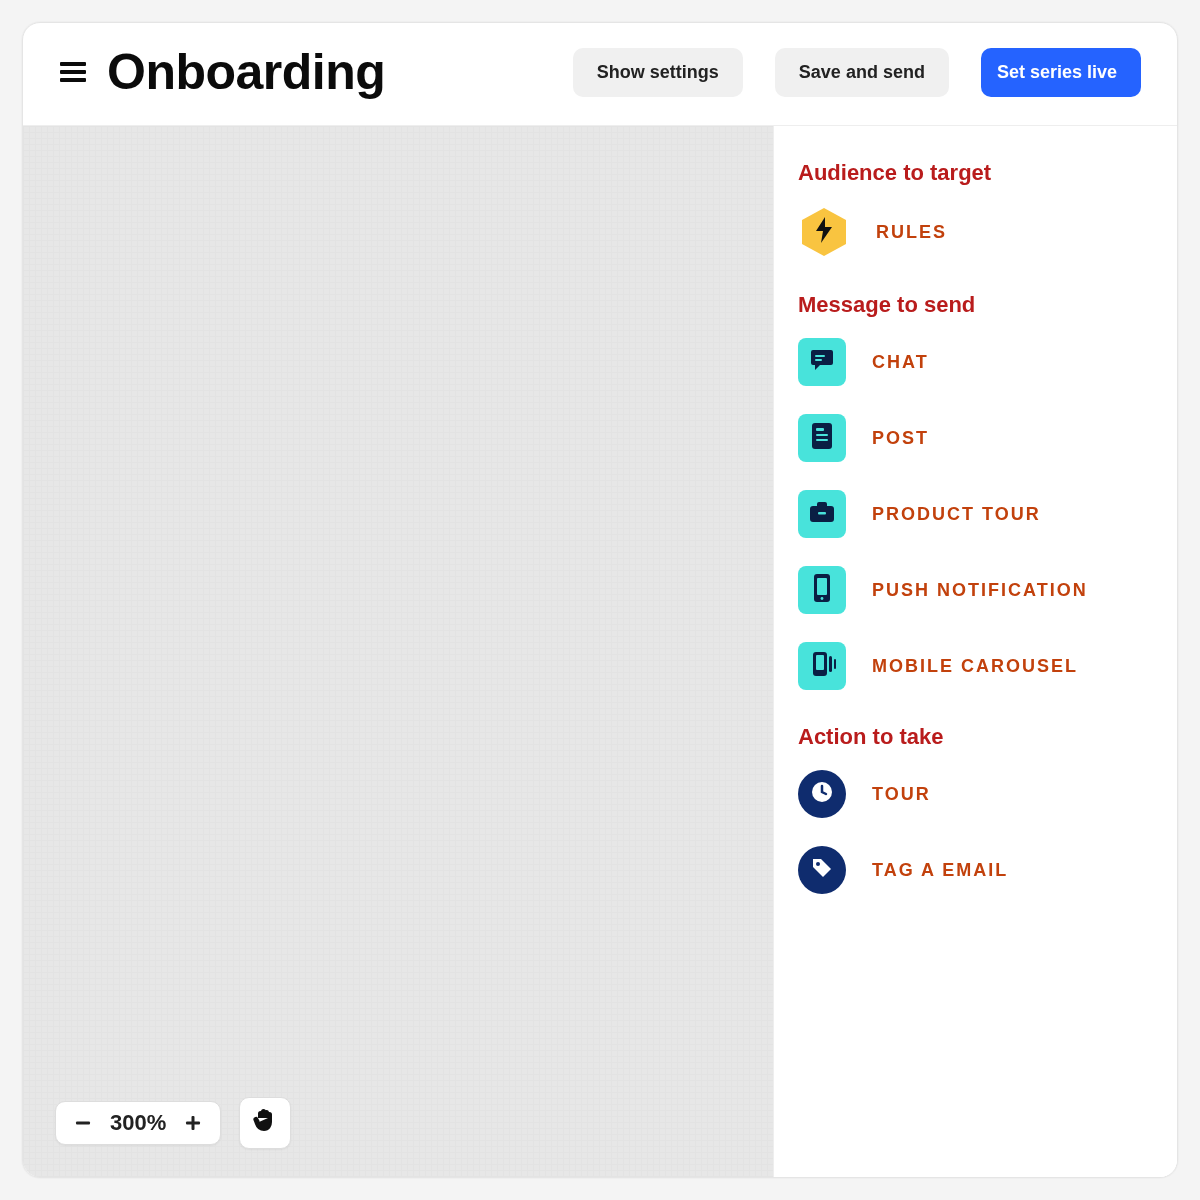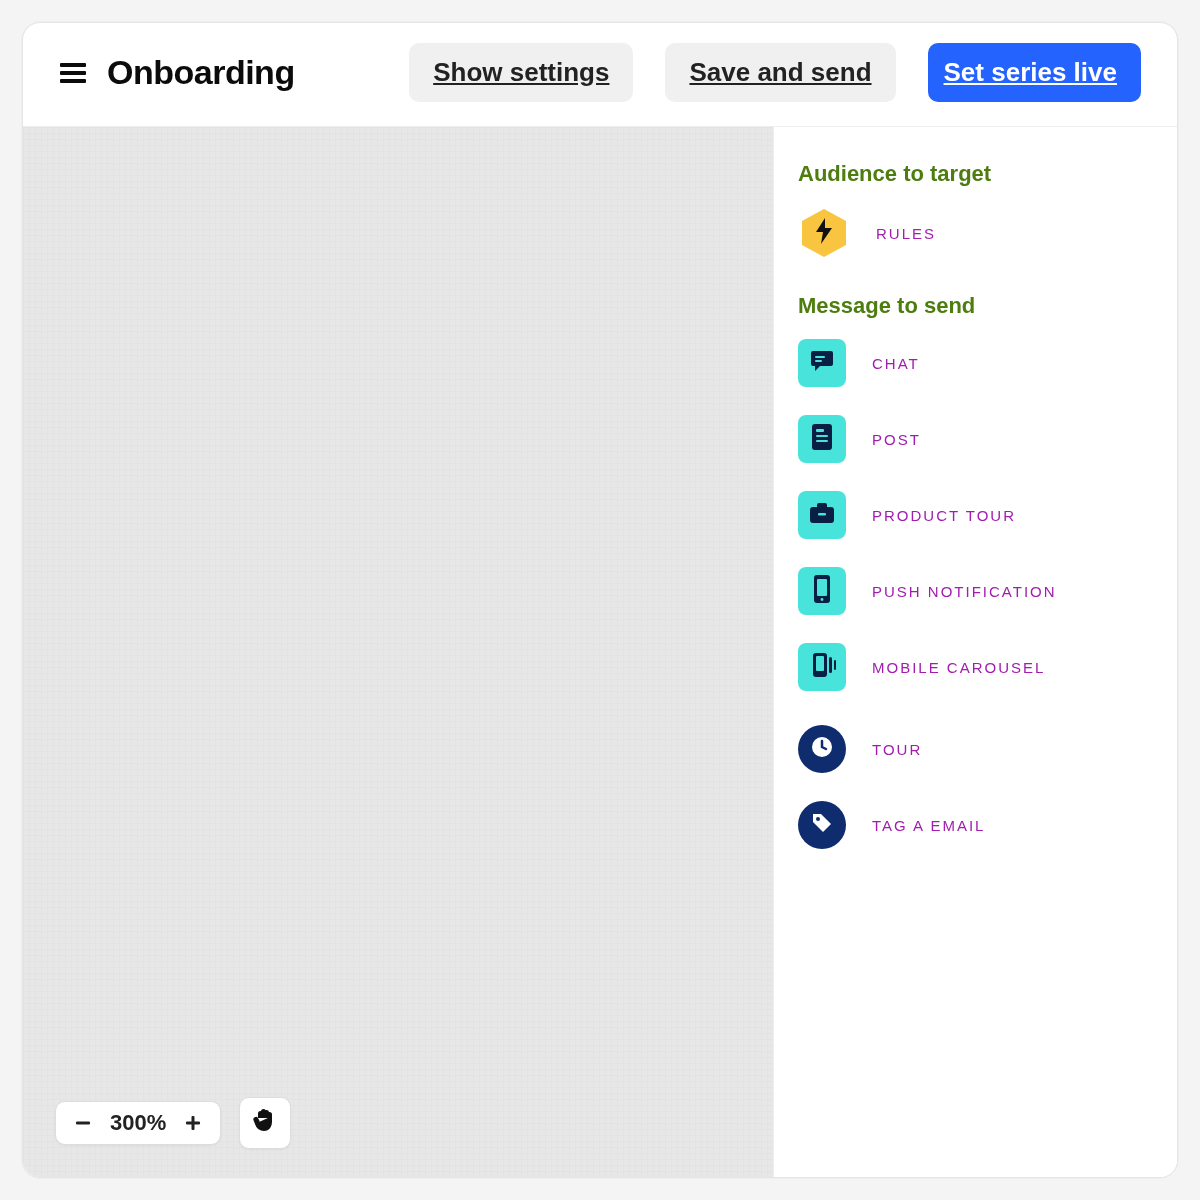--- a/index.html
+++ b/index.html
@@ -22,26 +22,26 @@
   .header {
     display: flex; align-items: center;
     padding: 20px 36px 24px 36px;
     gap: 20px;
     border-bottom: 1px solid #eee;
   }
   .hamburger {
     width: 28px; height: 28px; display:flex; align-items:center; justify-content:center;
     cursor:pointer; color:#0b0b0b;
   }
-  .title { font-size: 34px; font-weight: 800; letter-spacing: -0.5px; color:#0b0b0b;text-align:center; }
+  .title { font-size: 50px; font-weight: 800; letter-spacing: -0.5px; color:#0b0b0b;text-align:center; }
   .header-spacer { flex: 1; }
   .btn {
-    font-size: 26px; font-weight: 600; padding: 14px 24px;
+    font-size: 18px; font-weight: 600; padding: 14px 24px;
     border-radius: 10px; border: none; cursor: pointer;
-    background: #f0f0f0; color: #222; text-decoration: underline;
+    background: #f0f0f0; color: #222;
   }
   .btn + .btn { margin-left: 12px; }
   .btn-primary { background: #2563ff; color: #fff; padding-left: 16px; }
 
   
   .body {
     flex: 1; display: flex; min-height: 0;
   }
 
   .canvas {
@@ -74,30 +74,30 @@
 
   
   .sidebar {
     width: 404px;
     background: #fff;
     border-left: 1px solid #eee;
     padding: 34px 24px 20px 24px;
     overflow: hidden;
   }
   .section-title {
-    font-size: 22px; font-weight: 600; color: #4d7c0f;
+    font-size: 22px; font-weight: 600; color: #b91c1c;
     margin-bottom: 20px;
   }
   .item {
     display: flex; align-items: center; gap: 26px;
     margin-bottom: 28px;
     cursor: pointer;
   }
   .item-label {
-    font-size: 15px; font-weight: 400; letter-spacing: 2px; color: #a21caf;
+    font-size: 18px; font-weight: 700; letter-spacing: 2px; color: #c2410c;
   }
 
   
   .tile {
     width: 48px; height: 48px; border-radius: 8px;
     display:flex; align-items:center; justify-content:center;
     color: #0a1f44;
   }
   .tile-cyan { background: #48e3db; }
   .tile-navy { background: #0f2c6e; color: #fff; border-radius: 50%; width: 48px; height: 48px; }
@@ -246,20 +246,21 @@
                   <rect x="22" y="6" width="3" height="16" rx="1.5"></rect>
                   <rect x="27" y="9" width="2" height="10" rx="1"></rect>
                 </svg>
             </span>
           </div>
           <div class="item-label">MOBILE CAROUSEL</div>
         </div>
       </div>
 
       <div class="section">
+        <div class="section-title">Action to take</div>
 
         <div class="item">
           <div class="tile tile-navy">
             <span>
               <svg width="26" height="26" viewBox="0 0 26 26">
                   <circle cx="13" cy="13" r="10" fill="#fff"></circle>
                   <path d="M13 7v6l4 2" stroke="#0f2c6e" stroke-width="2.5" stroke-linecap="round" fill="none"></path>
                 </svg>
             </span>
           </div>

